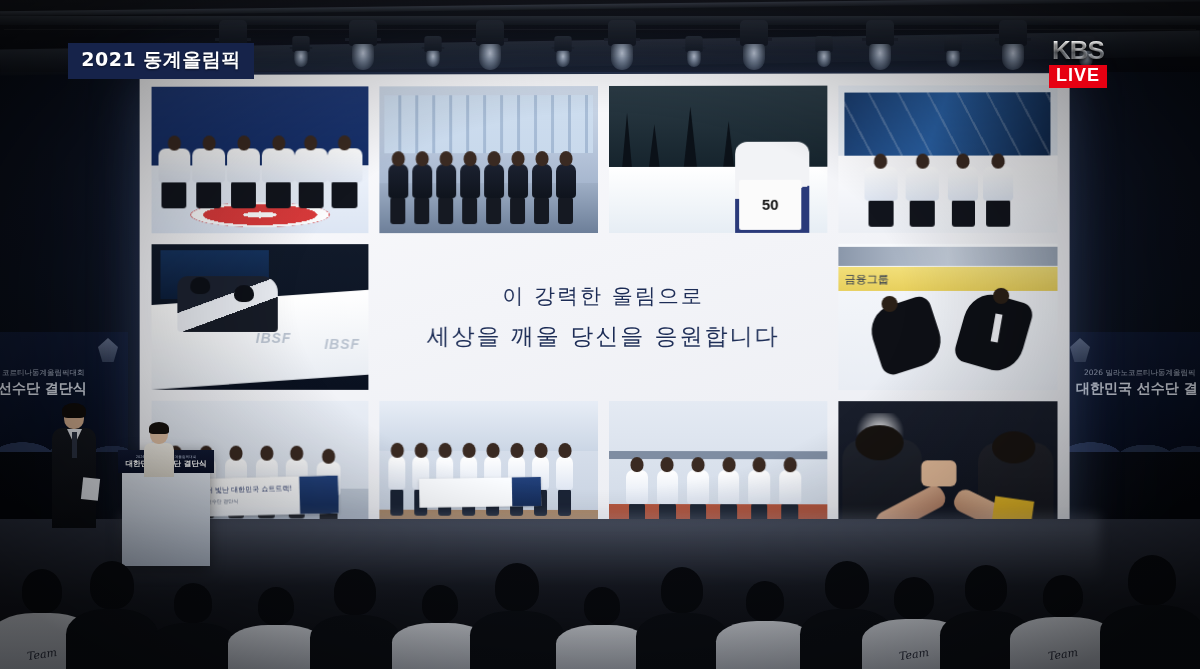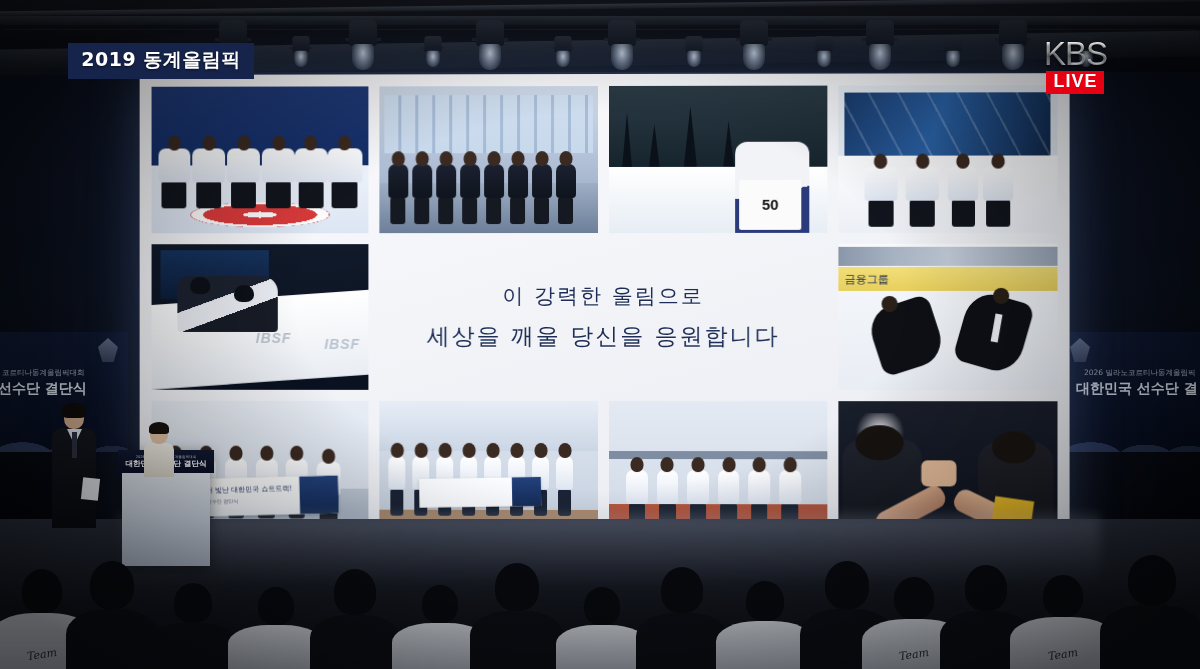--- a/index.html
+++ b/index.html
@@ -258,22 +258,22 @@
   .titleTop { background:#16234a; padding:4px 10px 6px; text-align:center; }
   .titleTop span { color:#ffffff; font-size:19px; font-weight:bold;
                    font-family:"DejaVu Sans", sans-serif; letter-spacing:.5px;
                    text-shadow:0 1px 2px rgba(0,0,0,.55); }
   .titleBot { background:#f1f1f1; padding:3px 10px 6px; text-align:center; }
   .titleBot span { color:#121212; font-size:19px; font-weight:bold;
                    font-family:"DejaVu Sans", sans-serif; letter-spacing:.5px; }
 
   
   .bug { position:absolute; right:93px; top:38px; text-align:center; }
-  .kbs { font-family:"Liberation Sans", sans-serif; font-weight:normal;
-         font-size:33px; letter-spacing:-1px; line-height:.95;
+  .kbs { font-family:"Liberation Sans", sans-serif; font-weight:bold;
+         font-size:26px; letter-spacing:-1px; line-height:.95;
          background:linear-gradient(#ffffff 0%, #f2f2f2 42%, #9aa0a8 58%, #e7e9ec 100%);
          -webkit-background-clip:text; background-clip:text; color:transparent;
          text-shadow:0 2px 3px rgba(0,0,0,.6); }
   .live { margin-top:2px; background:#e60012; color:#fff; font-weight:bold;
           font-size:18px; letter-spacing:1px; padding:0 7px 2px;
           font-family:"Liberation Sans", sans-serif; display:inline-block; }
 
   .vignette { position:absolute; inset:0; pointer-events:none;
               background:radial-gradient(ellipse 760px 470px at 50% 45%, rgba(0,0,0,0) 40%, rgba(0,0,0,.55) 100%); }
 </style>
@@ -770,21 +770,21 @@
     <div class="aud" style="left:1100px;width:104px;height:110px;--sh:64px;--hw:48px;--hh:50px">
         <div class="s"></div>
         <div class="h"></div>
       </div>
   </div>
 
   <div class="vignette"></div>
 
   <div class="titleWrap">
     <div class="titleTop">
-      <span>2019 동계올림픽</span>
+      <span>2021 동계올림픽</span>
     </div>
   </div>
 
   <div class="bug">
     <div class="kbs">KBS</div>
     <div class="live">LIVE</div>
   </div>
 
 </div>
 

